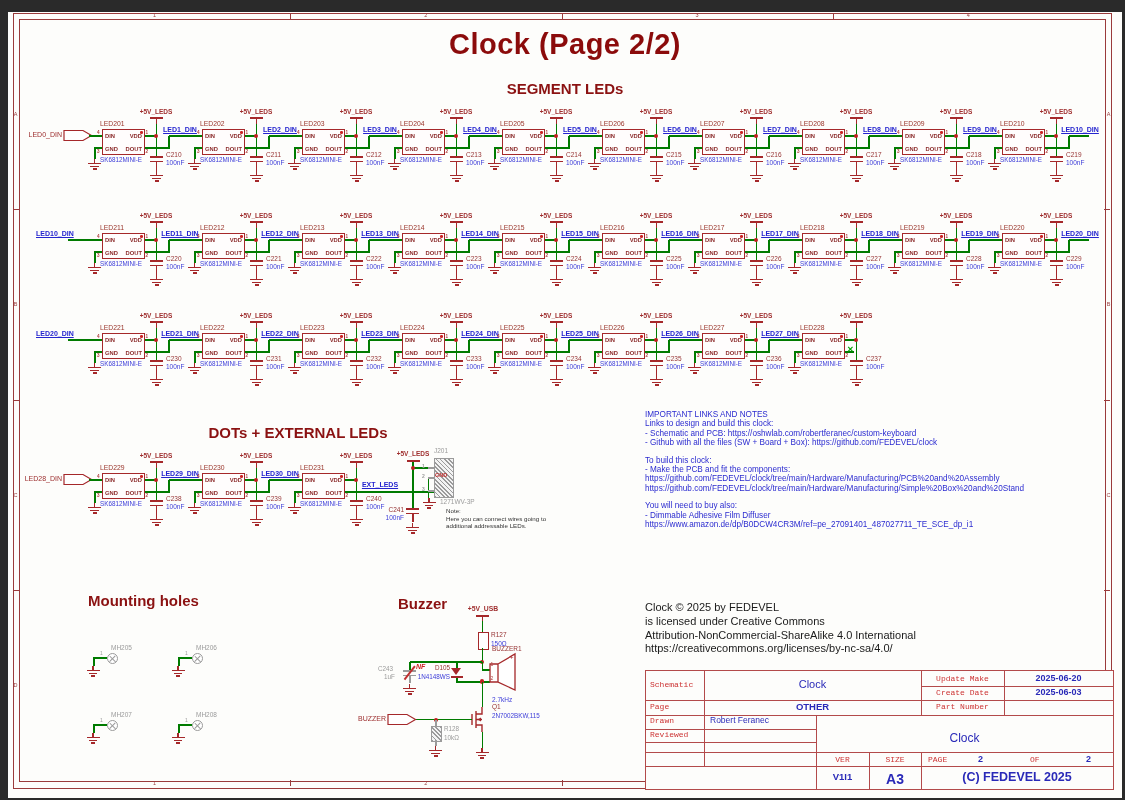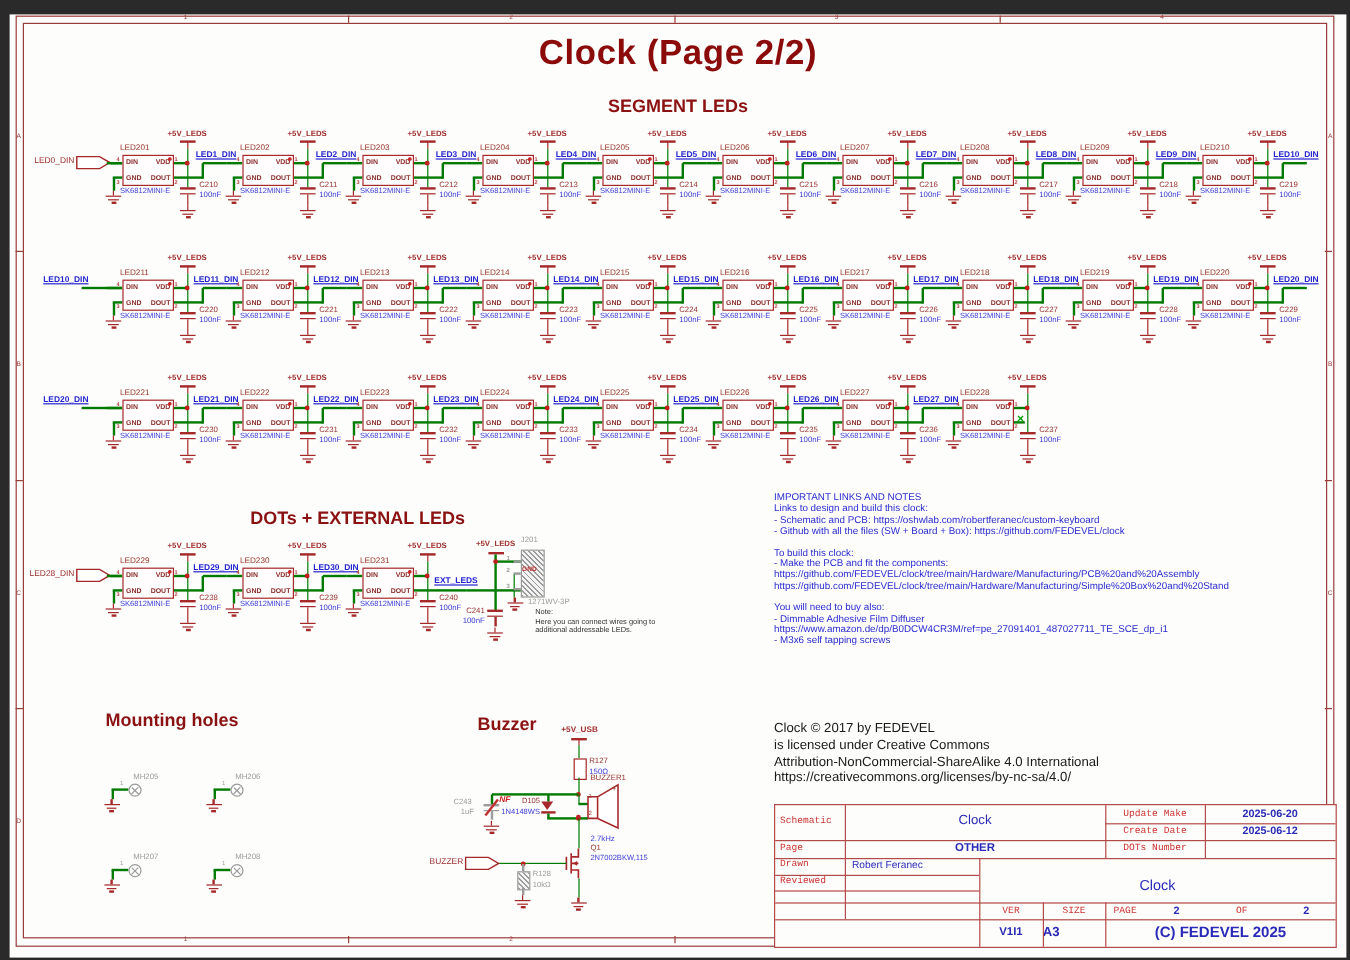--- a/index.html
+++ b/index.html
@@ -188,21 +188,21 @@
   .t-drv{left:64px;top:44px;font-size:8.5px;font-weight:normal}
   .t-rvl{left:4px;top:59px}
   .t-proj{left:170px;width:297px;top:60px;text-align:center;font-size:12px;font-weight:normal}
   .t-verl{left:170px;width:53px;top:84px;text-align:center}
   .t-sizel{left:223px;width:52px;top:84px;text-align:center}
   .t-pagel{left:282px;top:84px}
   .t-pagev{left:332px;top:83px}
   .t-ofl{left:384px;top:84px}
   .t-totv{left:440px;top:83px}
   .t-verv{left:170px;width:53px;top:100px;text-align:center;font-size:9.5px}
-  .t-sizev{left:223px;width:52px;top:100px;text-align:left;font-size:11px}
+  .t-sizev{left:223px;width:52px;top:100px;text-align:center;font-size:14px}
   .t-copy{left:275px;width:192px;top:99px;text-align:center;font-size:12.5px}
   .t-logo{left:0;width:170px;top:95px;height:23px}
   .t-logo svg{left:34px;top:3px}
   .t-logotext{left:64px;top:3px;font-size:13.5px;font-weight:bold;color:#3d7bd6;font-style:italic}
 </style>
 </head>
 <body>
 
 <div class="screen">
  <div class="sheet">
@@ -1886,39 +1886,38 @@
         <span class="ln">- Github with all the files (SW + Board + Box): https://github.com/FEDEVEL/clock</span>
         <span class="blank"></span>
         <span class="ln">To build this clock:</span>
         <span class="ln">- Make the PCB and fit the components:</span>
         <span class="ln">https://github.com/FEDEVEL/clock/tree/main/Hardware/Manufacturing/PCB%20and%20Assembly</span>
         <span class="ln">https://github.com/FEDEVEL/clock/tree/main/Hardware/Manufacturing/Simple%20Box%20and%20Stand</span>
         <span class="blank"></span>
         <span class="ln">You will need to buy also:</span>
         <span class="ln">- Dimmable Adhesive Film Diffuser</span>
         <span class="ln">https://www.amazon.de/dp/B0DCW4CR3M/ref=pe_27091401_487027711_TE_SCE_dp_i1</span>
-        <span class="ln">- M3x6 self tapping screws</span>
       </div>
   <div id="license">
-        <span class="ln">Clock © 2017 by FEDEVEL</span>
+        <span class="ln">Clock © 2025 by FEDEVEL</span>
         <span class="ln">is licensed under Creative Commons</span>
         <span class="ln">Attribution-NonCommercial-ShareAlike 4.0 International</span>
         <span class="ln">https://creativecommons.org/licenses/by-nc-sa/4.0/</span>
       </div>
 
   <div id="tb">
     <span class="tlab t-schem">Schematic</span>
     <span class="tval t-clock">Clock</span>
     <span class="tlab t-upl">Update Make</span>
     <span class="tval t-upv">2025-06-20</span>
     <span class="tlab t-crl">Create Date</span>
-    <span class="tval t-crv">2025-06-12</span>
+    <span class="tval t-crv">2025-06-03</span>
     <span class="tlab t-pgl">Page</span>
     <span class="tval t-pgv">OTHER</span>
-    <span class="tlab t-pnl">DOTs Number</span>
+    <span class="tlab t-pnl">Part Number</span>
     <span class="tval t-pnv"></span>
     <span class="tlab t-drl">Drawn</span>
     <span class="tval t-drv">Robert Feranec</span>
     <span class="tlab t-rvl">Reviewed</span>
     <span class="tval t-proj">Clock</span>
     <span class="tlab t-verl">VER</span>
     <span class="tlab t-sizel">SIZE</span>
     <span class="tlab t-pagel">PAGE</span>
     <span class="tval t-pagev">2</span>
     <span class="tlab t-ofl">OF</span>

